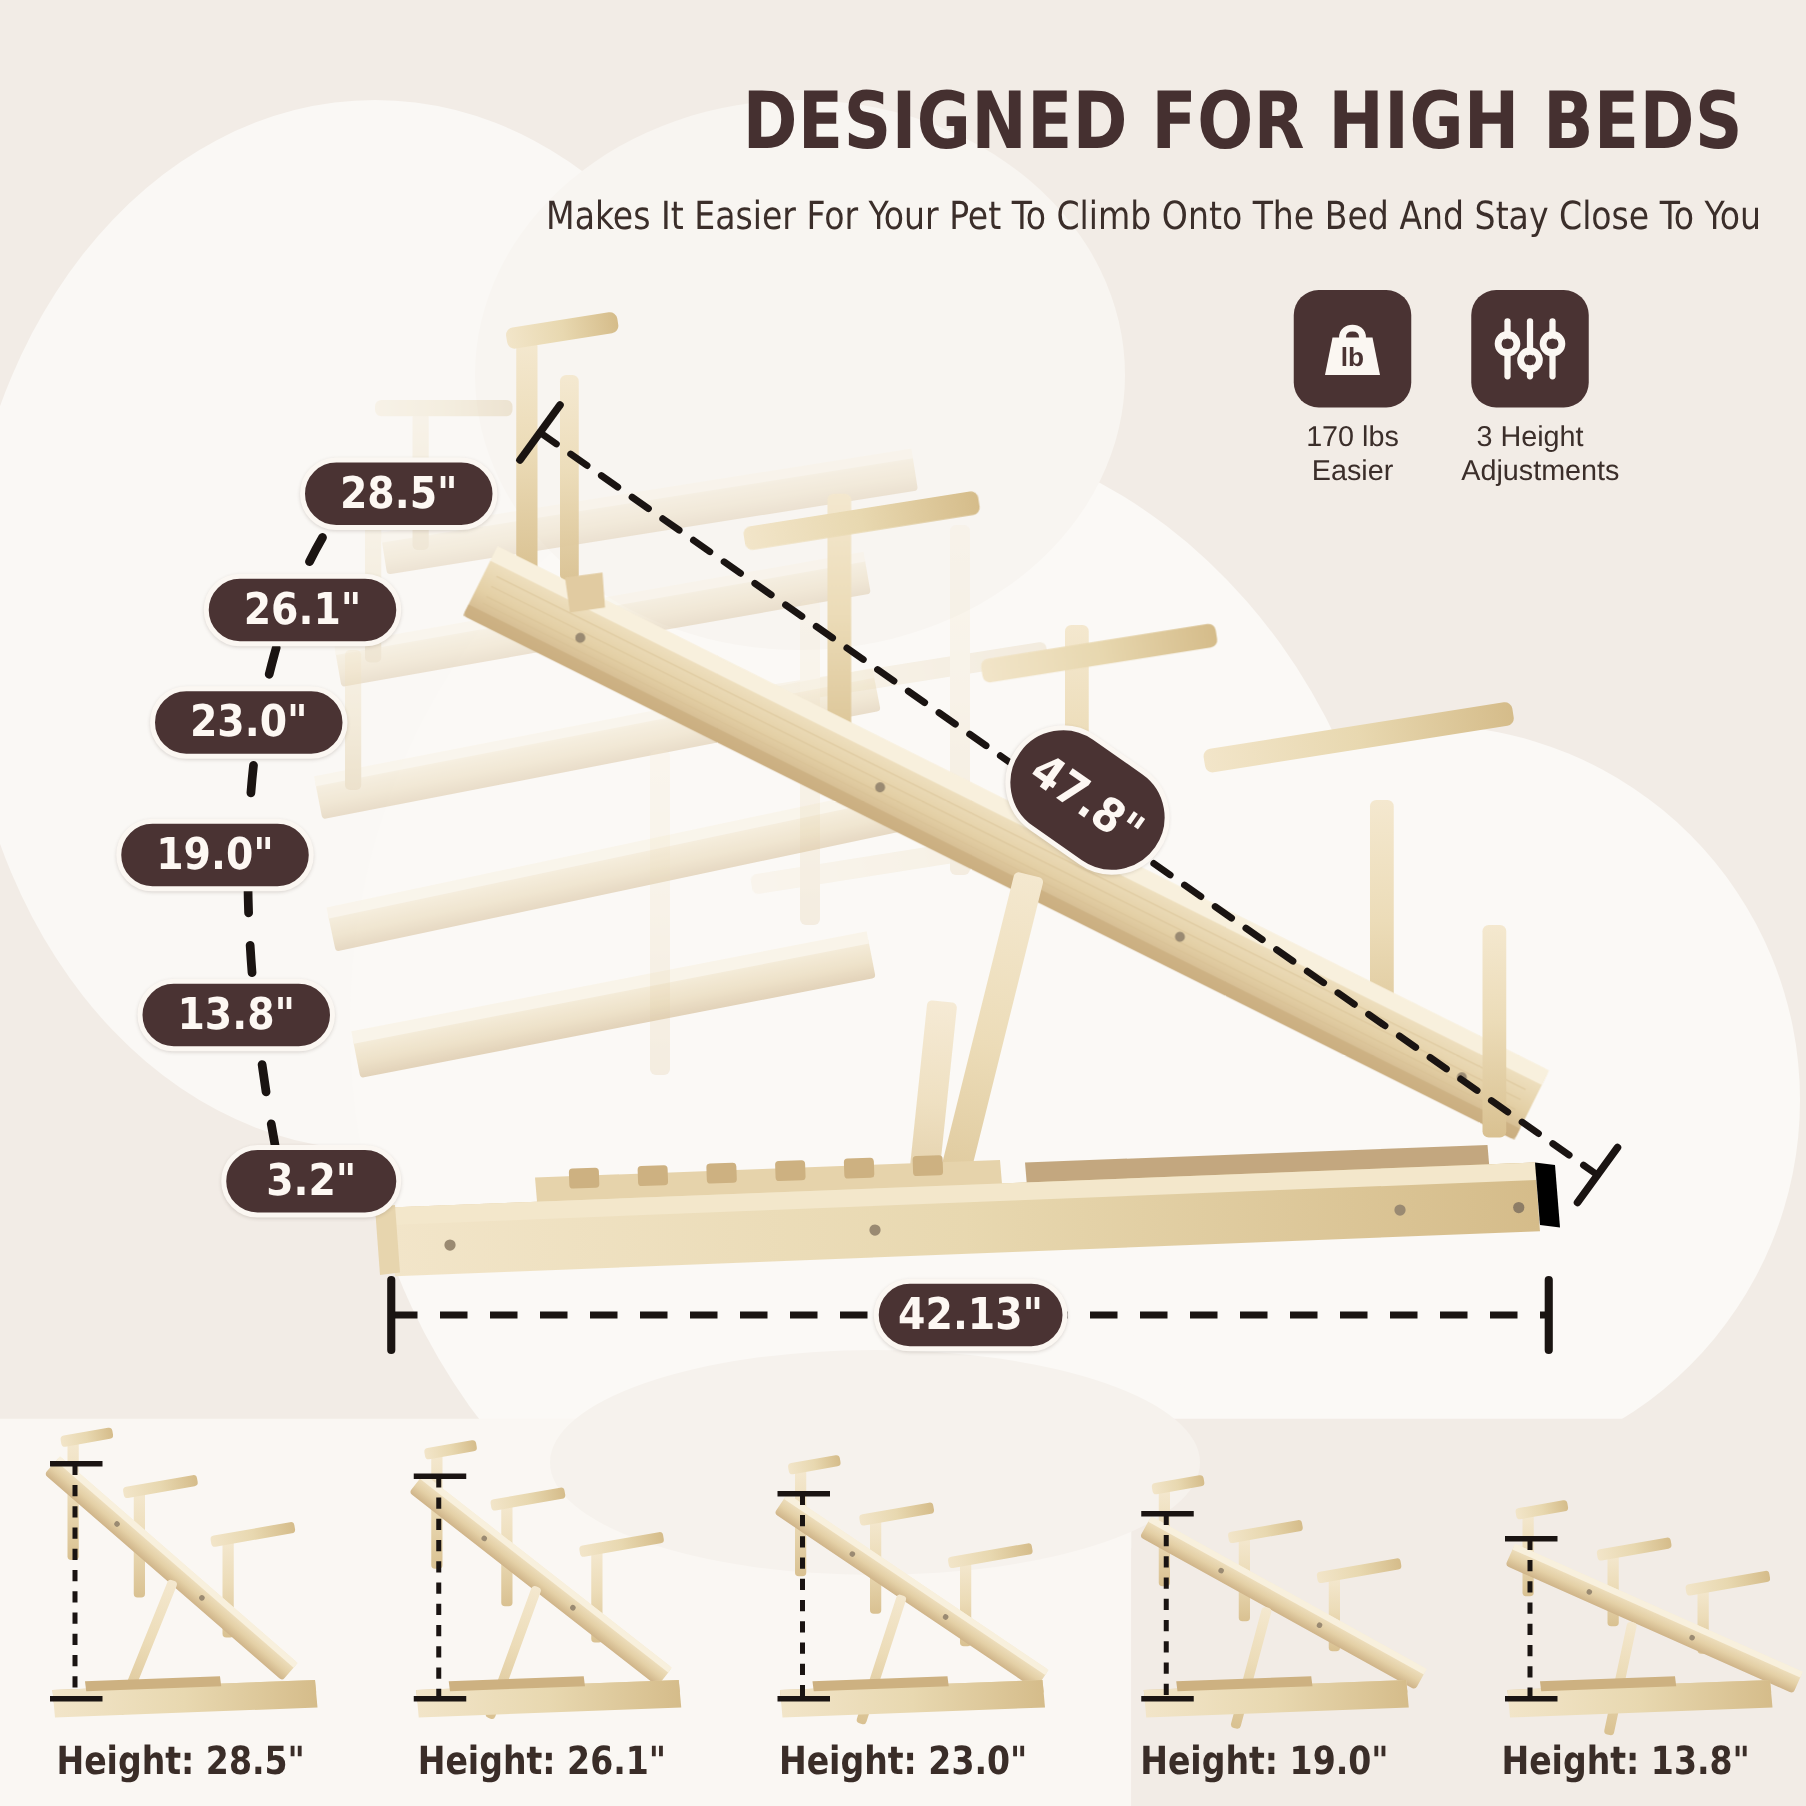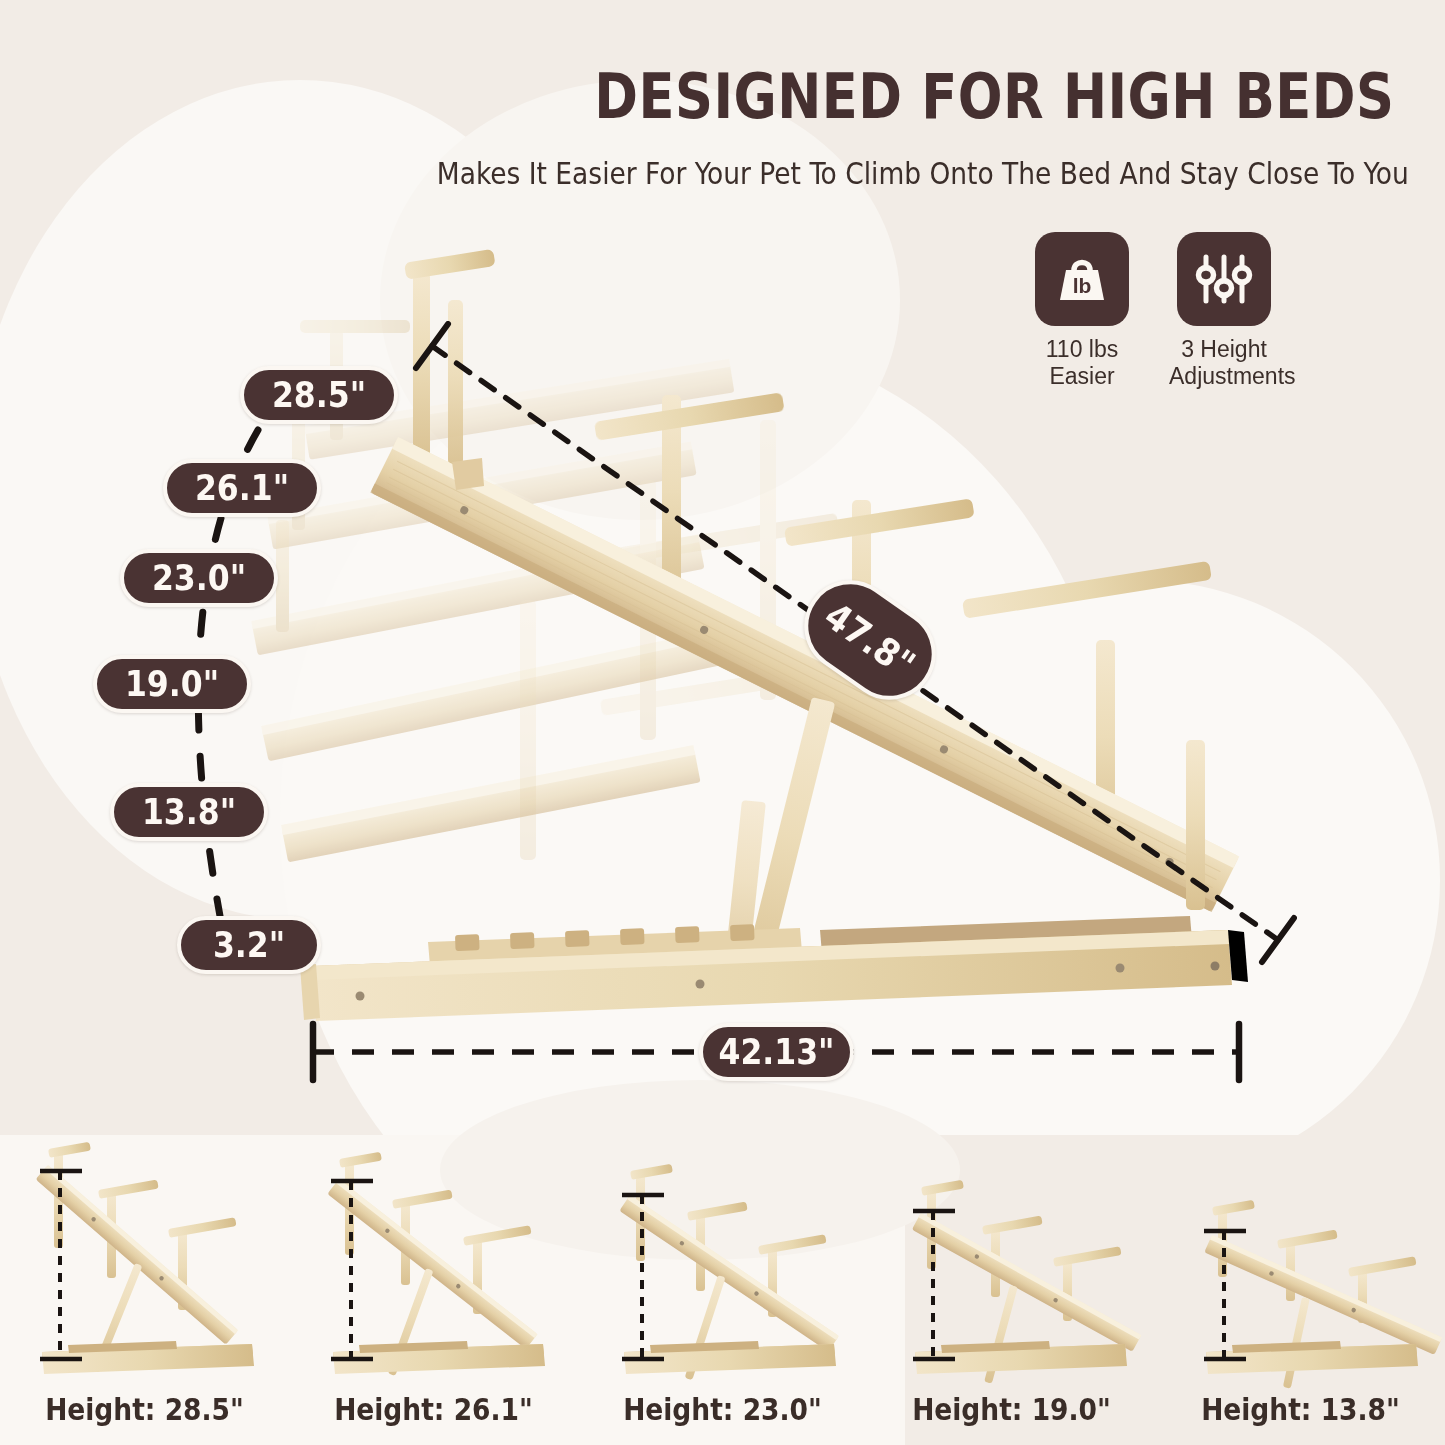--- a/index.html
+++ b/index.html
@@ -112,21 +112,21 @@
     <div class="feature-icon">
       <svg width="62" height="62" viewBox="0 0 62 62">
 
         <path d="M23 22 C23 12, 39 12, 39 22" fill="none" stroke="#fbf7f2" stroke-width="5.5" stroke-linecap="round"></path>
 
         <path d="M15 22 L47 22 L53 52 L9 52 Z" fill="#fbf7f2"></path>
         <text x="31" y="45" font-family="Liberation Sans, sans-serif" font-size="21" font-weight="bold" fill="#4a3333" text-anchor="middle">lb</text>
       </svg>
     </div>
     <div class="feature-label">
-      <div>110 lbs</div>
+      <div>170 lbs</div>
       <div>Easier</div>
     </div>
   </div>
 
   <div class="feature">
     <div class="feature-icon">
       <svg width="62" height="62" viewBox="0 0 62 62">
         <g stroke="#fbf7f2" stroke-width="5" stroke-linecap="round" fill="none">
           <line x1="13" y1="9" x2="13" y2="53"></line>
           <line x1="31" y1="9" x2="31" y2="53"></line>

